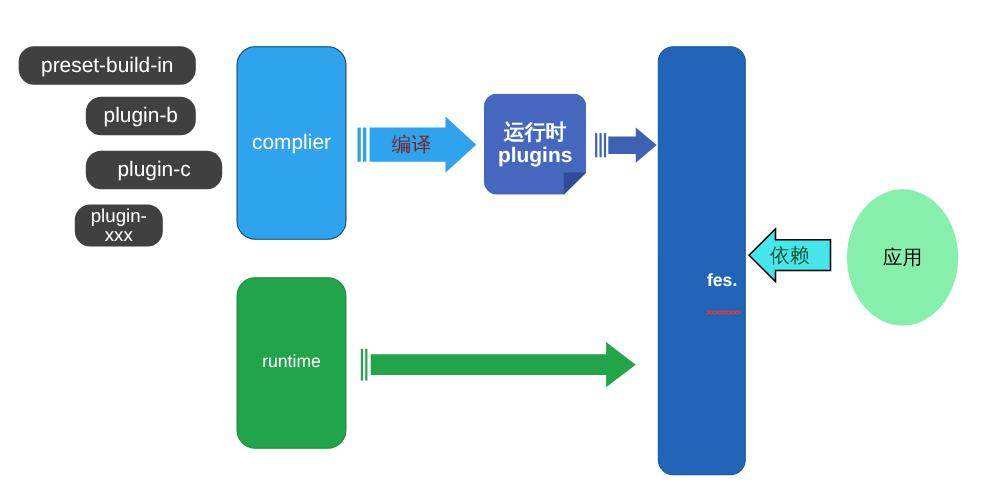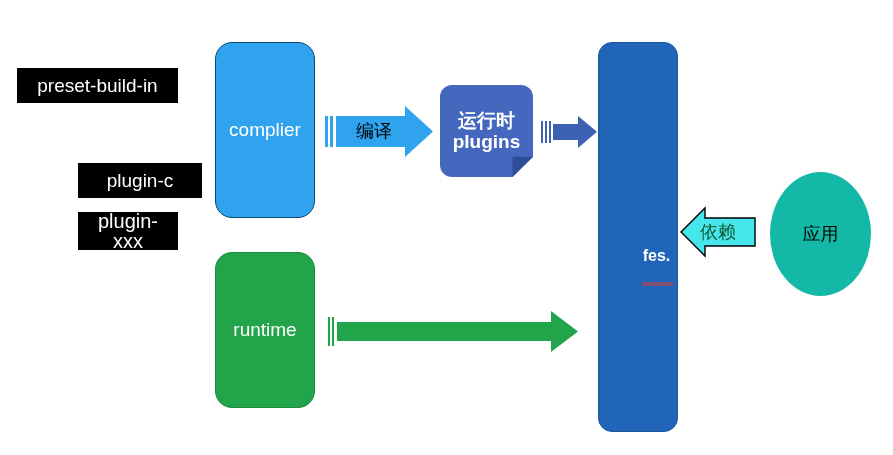--- a/index.html
+++ b/index.html
@@ -28,49 +28,48 @@
     color: #ffffff;
     text-align: center;
     line-height: 1.12;
     white-space: pre-line;
     user-select: none;
     border-radius: 12px;
   }
 
   
   .chip {
-    background: #000000;
-    border-radius: 0;
+    background: #404040;
+    border-radius: 14px;
     font-size: 19px;
     color: #ffffff;
     padding: 0 6px;
-    margin-top: 26px;
   }
   #chip-preset { left: 17px;  top: 42px;  width: 161px; height: 35px; }
   #chip-b      { left: 78px;  top: 88px;  width: 100px; height: 35px; }
   #chip-c      { left: 78px;  top: 137px; width: 124px; height: 35px; }
-  #chip-xxx    { left: 78px;  top: 186px; width: 100px; height: 38px;
-                 font-size: 20px; line-height: 1.02; }
+  #chip-xxx    { left: 68px;  top: 186px; width: 80px; height: 38px;
+                 font-size: 17px; line-height: 1.02; }
 
   
   #complier {
     left: 215px; top: 42px; width: 100px; height: 176px;
     background: #2FA3EE;
     border: 1px solid #0c4a6e;
     border-radius: 17px;
     font-size: 19px;
   }
 
   
   #runtime {
     left: 215px; top: 252px; width: 100px; height: 156px;
     background: #22A44B;
     border: 1px solid #1b8a3e;
     border-radius: 17px;
-    font-size: 19px;
+    font-size: 16px;
   }
 
   
   #rt-plugins {
     left: 440px; top: 85px; width: 93px; height: 92px;
     background: #4568BE;
     font-size: 19px;
     font-weight: 600;
     clip-path: polygon(0 0, 100% 0, 100% 78%, 78% 100%, 0 100%);
   }
@@ -105,21 +104,21 @@
     background-image:
       linear-gradient(45deg, transparent 40%, #e23b2e 40%, #e23b2e 60%, transparent 60%),
       linear-gradient(-45deg, transparent 40%, #e23b2e 40%, #e23b2e 60%, transparent 60%);
     background-size: 4px 4px;
     background-repeat: repeat-x;
   }
 
   
   #app-ellipse {
     left: 770px; top: 172px; width: 101px; height: 124px;
-    background: #14b8a6;
+    background: #86efac;
     border-radius: 50%;
     color: #000000;
     font-size: 18px;
   }
 
   
   #arrows {
     position: absolute;
     left: 0; top: 0;
     width: 893px; height: 455px;
@@ -128,34 +127,35 @@
   .arrow-label {
     position: absolute;
     display: flex;
     align-items: center;
     justify-content: center;
     font-size: 18px;
     user-select: none;
   }
   #label-compile {
     left: 346px; top: 118px; width: 56px; height: 26px;
-    color: #000000;
+    color: #7f1d1d;
   }
   #label-depend {
     left: 694px; top: 219px; width: 48px; height: 26px;
     color: #14532d;
   }
 </style>
 </head>
 <body>
 
 <div id="canvas">
 
   <div class="node chip" id="chip-preset">preset-build-in</div>
 
+  <div class="node chip" id="chip-b">plugin-b</div>
 
   <div class="node chip" id="chip-c">plugin-c</div>
 
   <div class="node chip" id="chip-xxx">plugin-
 xxx</div>
 
   <div class="node" id="complier">complier</div>
 
   <div class="node" id="runtime">runtime</div>
 

